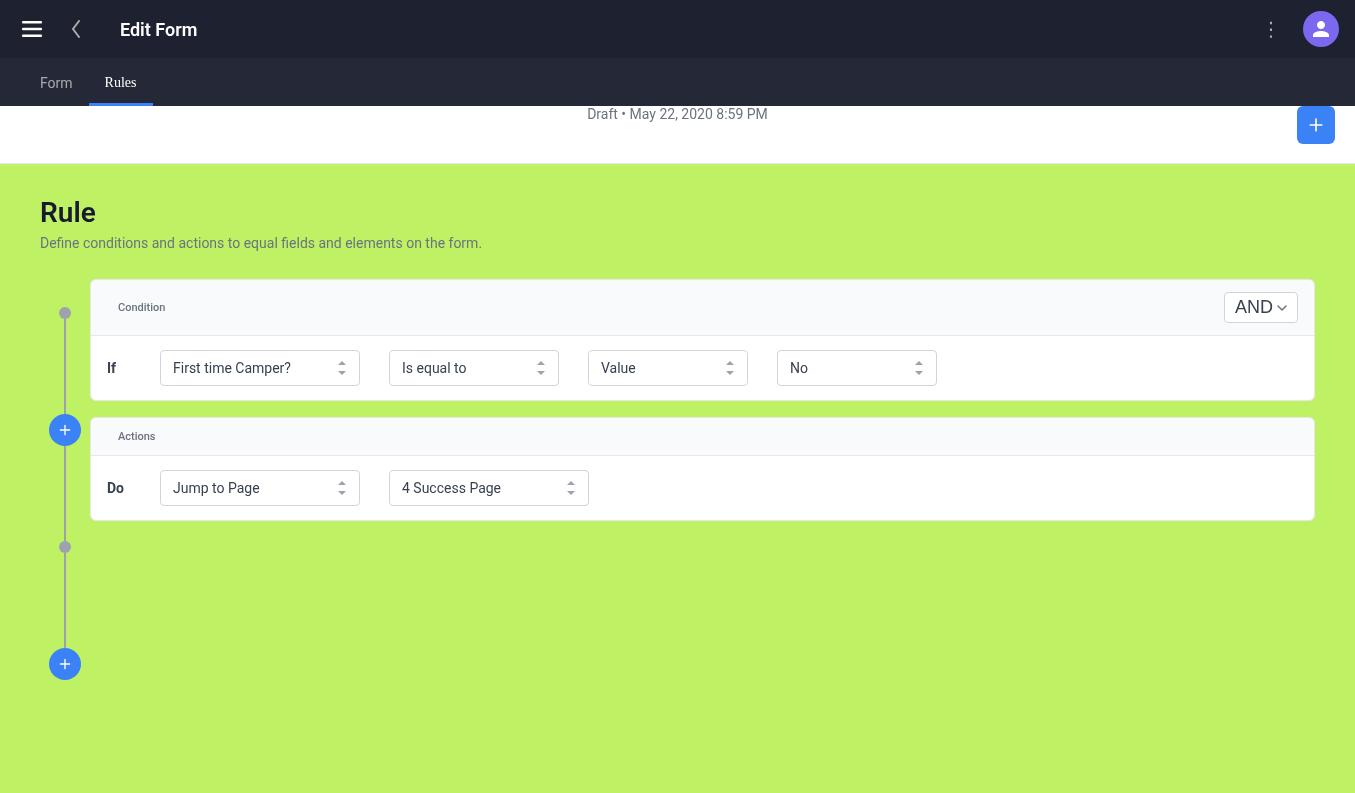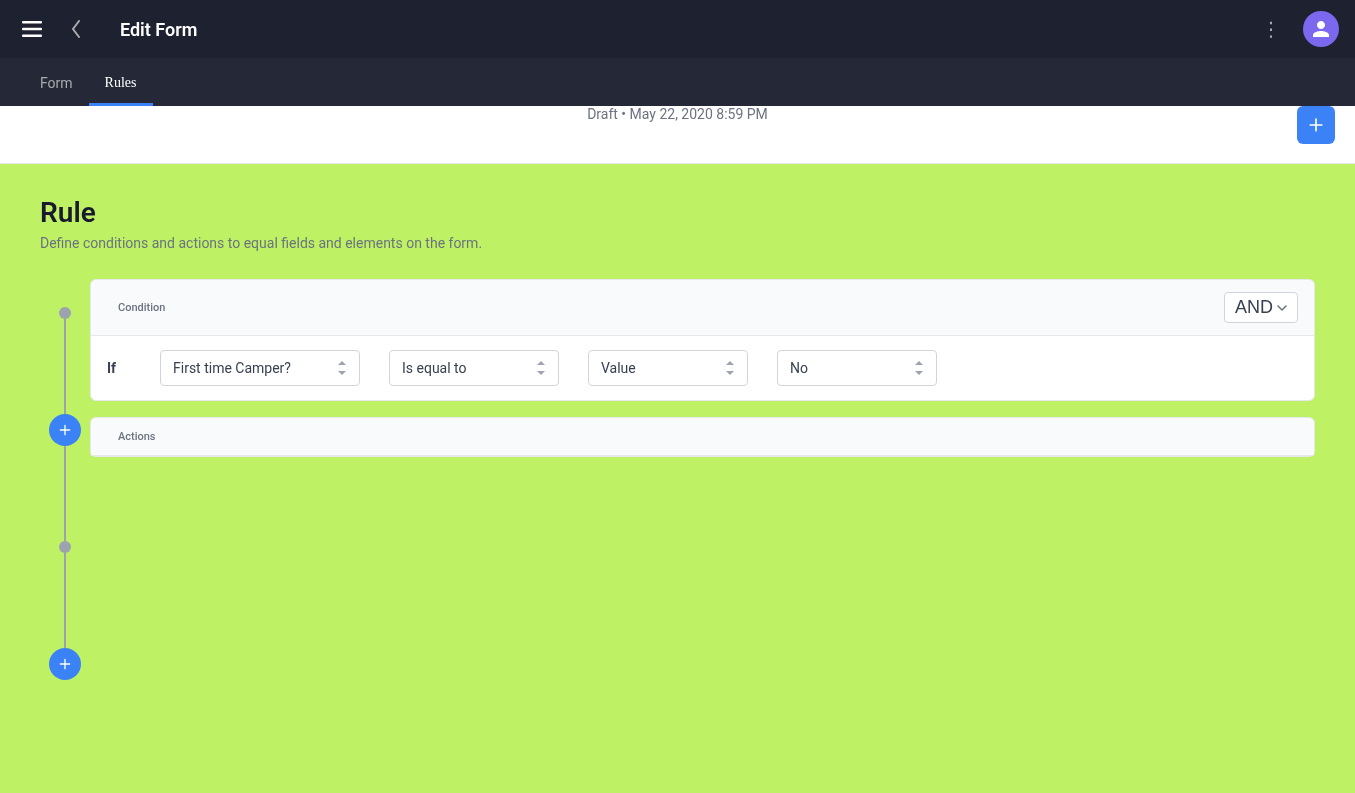--- a/index.html
+++ b/index.html
@@ -389,17 +389,44 @@
           </div>
         </div>
       </div>
 
       <div class="spacer-small"></div>
 
       <div class="section-card">
         <div class="section-header">
           <span class="section-label">Actions</span>
         </div>
+        <div class="row-content">
+          <span class="row-label">Do</span>
+
+          <div class="select-field wide">
+            <span>Jump to Page</span>
+            <div class="select-arrows">
+              <svg viewBox="0 0 10 6">
+                  <path d="M1 5L5 1l4 4" fill="#9ca3af"></path>
+                </svg>
+              <svg viewBox="0 0 10 6">
+                  <path d="M1 1l4 4 4-4" fill="#9ca3af"></path>
+                </svg>
+            </div>
+          </div>
+
+          <div class="select-field wide">
+            <span>4 Success Page</span>
+            <div class="select-arrows">
+              <svg viewBox="0 0 10 6">
+                  <path d="M1 5L5 1l4 4" fill="#9ca3af"></path>
+                </svg>
+              <svg viewBox="0 0 10 6">
+                  <path d="M1 1l4 4 4-4" fill="#9ca3af"></path>
+                </svg>
+            </div>
+          </div>
+        </div>
       </div>
 
     </div>
   </div>
 </div>
 
 </body></html>

